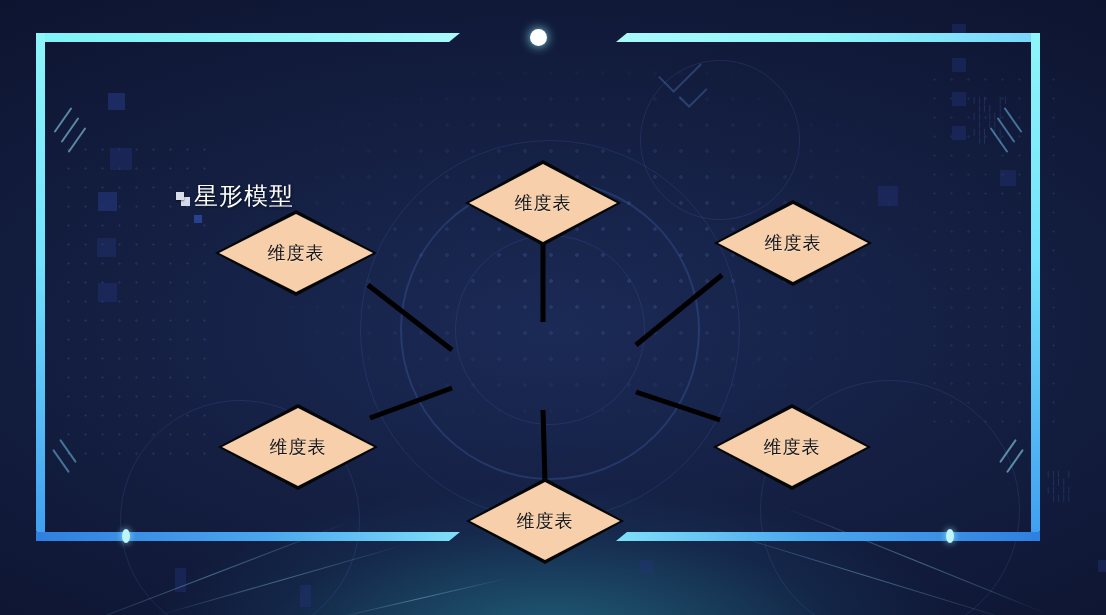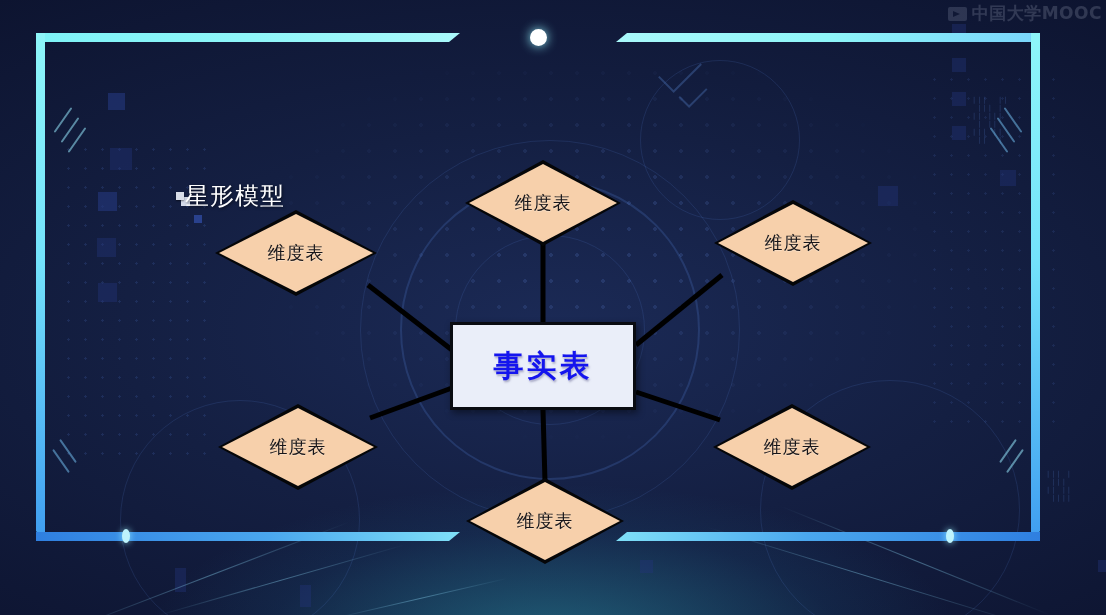--- a/index.html
+++ b/index.html
@@ -140,21 +140,21 @@
     font-family:"DejaVu Sans","Liberation Sans",sans-serif;
     font-size:33px; font-weight:bold;
     letter-spacing:2px;
     color:#ffffff;
     text-shadow:2px 2px 3px rgba(0,0,0,.65), 0 0 14px rgba(150,200,255,.25);
   }
 
   
   #bullet {
     position:absolute; left:176px; top:180px;
-    display:flex; align-items:center; gap:1px;
+    display:flex; align-items:center; gap:10px;
   }
   #bullet .marker {
     width:8px; height:8px; background:#d8dde8;
     box-shadow:0 1px 2px rgba(0,0,0,.5);
   }
   #bullet .txt {
     font-family:"DejaVu Sans","Liberation Sans",sans-serif;
     font-size:24px; color:#ffffff; letter-spacing:1px;
     text-shadow:1px 1px 3px rgba(0,0,0,.6);
   }
@@ -357,23 +357,16 @@
       </div>
     </div>
 
     <div class="node">
       <div class="diamond-border" style="left:466px; top:478px; width:158px; height:86px;"></div>
       <div class="diamond" style="left:470px; top:482px; width:150px; height:78px;">
         <span class="diamond-label">维度表</span>
       </div>
     </div>
 
-    <div id="fact">
-      <span class="lbl">事实表</span>
-    </div>
   </div>
 
-  <div id="watermark">
-    <span class="wm-ico"></span>
-    <span class="wm-txt">中国大学MOOC</span>
-  </div>
 
 </div>
 
 </body></html>

